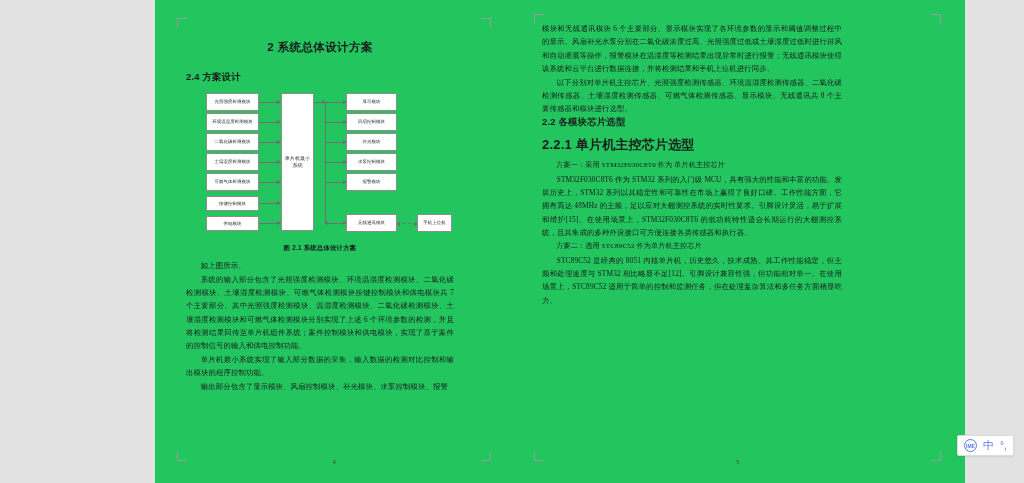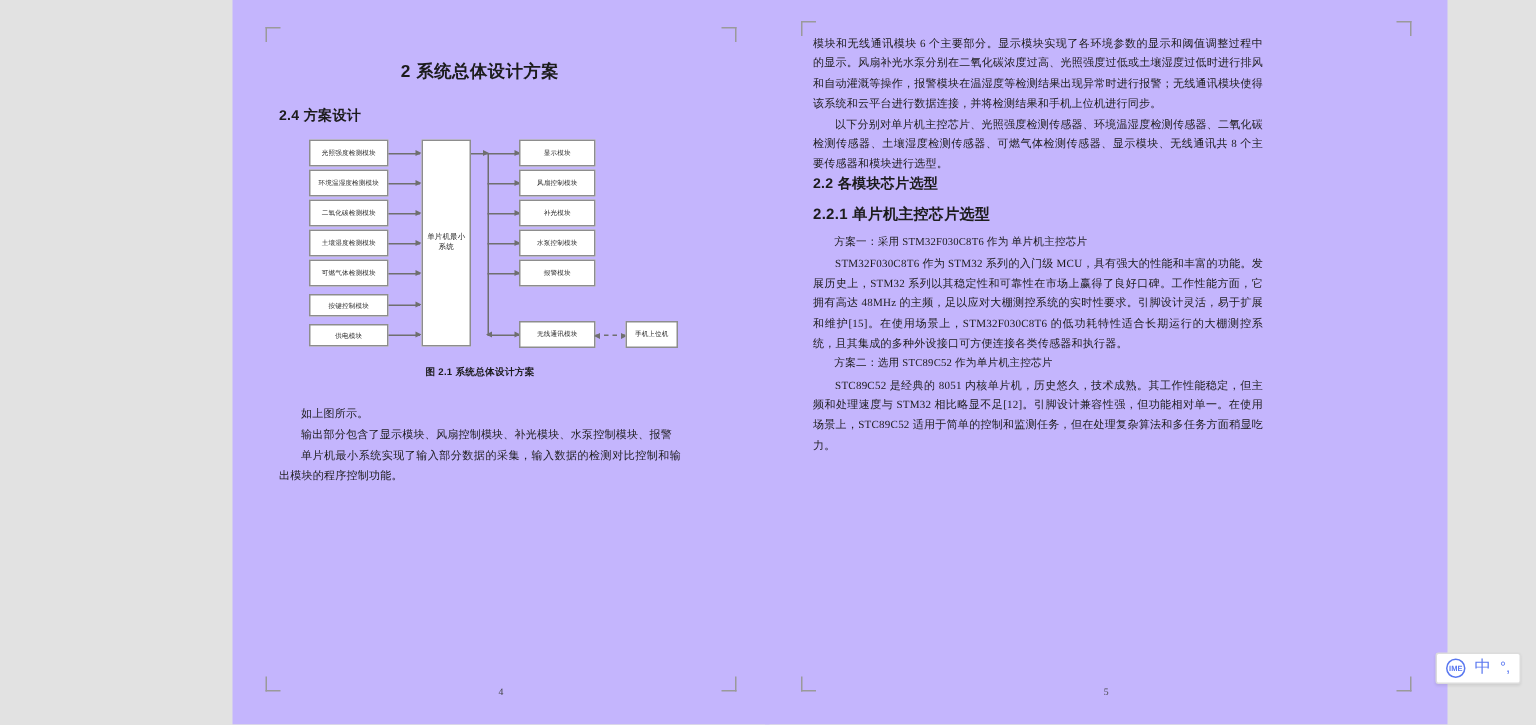--- a/index.html
+++ b/index.html
@@ -13,21 +13,21 @@
     position: relative;
     width: 1024px; height: 483px;
     background: #e2e2e2;
   }
 
   
   .page {
     position: absolute;
     top: 0;
     height: 483px;
-    background: #c4b5fd;
+    background: #22c55e;
     box-sizing: border-box;
     overflow: hidden;
   }
   #page-left  { left: 155px; width: 358px; }
   #page-right { left: 510px; width: 455px; }
 
   .page-inner {
     position: absolute;
     left: 0; right: 0; top: 0; bottom: 0;
   }
@@ -63,21 +63,21 @@
   }
   h2.sec {
     font-size: 9.4px;
     font-weight: bold;
     margin: 0 0 7px 0;
     letter-spacing: 0.2px;
     font-family: "Liberation Sans", "DejaVu Sans", sans-serif;
   }
   h2.sec.spaced { }
   h3.subsec {
-    font-size: 10px;
+    font-size: 13px;
     font-weight: bold;
     margin: 0 0 5px 0;
     letter-spacing: 0.2px;
     font-family: "Liberation Sans", "DejaVu Sans", sans-serif;
   }
   p.para {
     font-size: 7.35px;
     line-height: 13.3px;
     margin: 0 0 0.5px 0;
     text-align: justify;
@@ -264,23 +264,24 @@
           <div class="node" style="left:160px; top:62px;  width:51px; height:18px;">水泵控制模块</div>
           <div class="node" style="left:160px; top:82px;  width:51px; height:18px;">报警模块</div>
           <div class="node" style="left:160px; top:123px; width:51px; height:18px;">无线通讯模块</div>
 
           <div class="arrow dashed both" style="left:211px; top:132px; width:20px;"></div>
           <div class="node" style="left:231px; top:123px; width:35px; height:18px;">手机上位机</div>
 
         </div>
         <div class="fig-caption">图 2.1 系统总体设计方案</div>
 
-        <p class="para" style="margin-top:16px;">如上图所示。</p>
+        <p class="para" style="margin-top:6px;">如上图所示。</p>
+        <p class="para">系统的输入部分包含了光照强度检测模块、环境温湿度检测模块、二氧化碳检测模块、土壤湿度检测模块、可燃气体检测模块按键控制模块和供电模块共 7 个主要部分。其中光照强度检测模块、温湿度检测模块、二氧化碳检测模块、土壤湿度检测模块和可燃气体检测模块分别实现了上述 6 个环境参数的检测，并且将检测结果回传至单片机组件系统；案件控制模块和供电模块，实现了基于案件的控制信号的输入和供电控制功能。</p>
+        <p class="para">单片机最小系统实现了输入部分数据的采集，输入数据的检测对比控制和输出模块的程序控制功能。</p>
         <p class="para">输出部分包含了显示模块、风扇控制模块、补光模块、水泵控制模块、报警</p>
-        <p class="para">单片机最小系统实现了输入部分数据的采集，输入数据的检测对比控制和输出模块的程序控制功能。</p>
       </div>
 
       <div class="pagenum">4</div>
     </div>
   </div>
 
   <div class="page" id="page-right">
     <div class="page-inner">
       <div class="mark tl" style="left:24px;  top:14px;"></div>
       <div class="mark tr" style="right:24px; top:14px;"></div>

